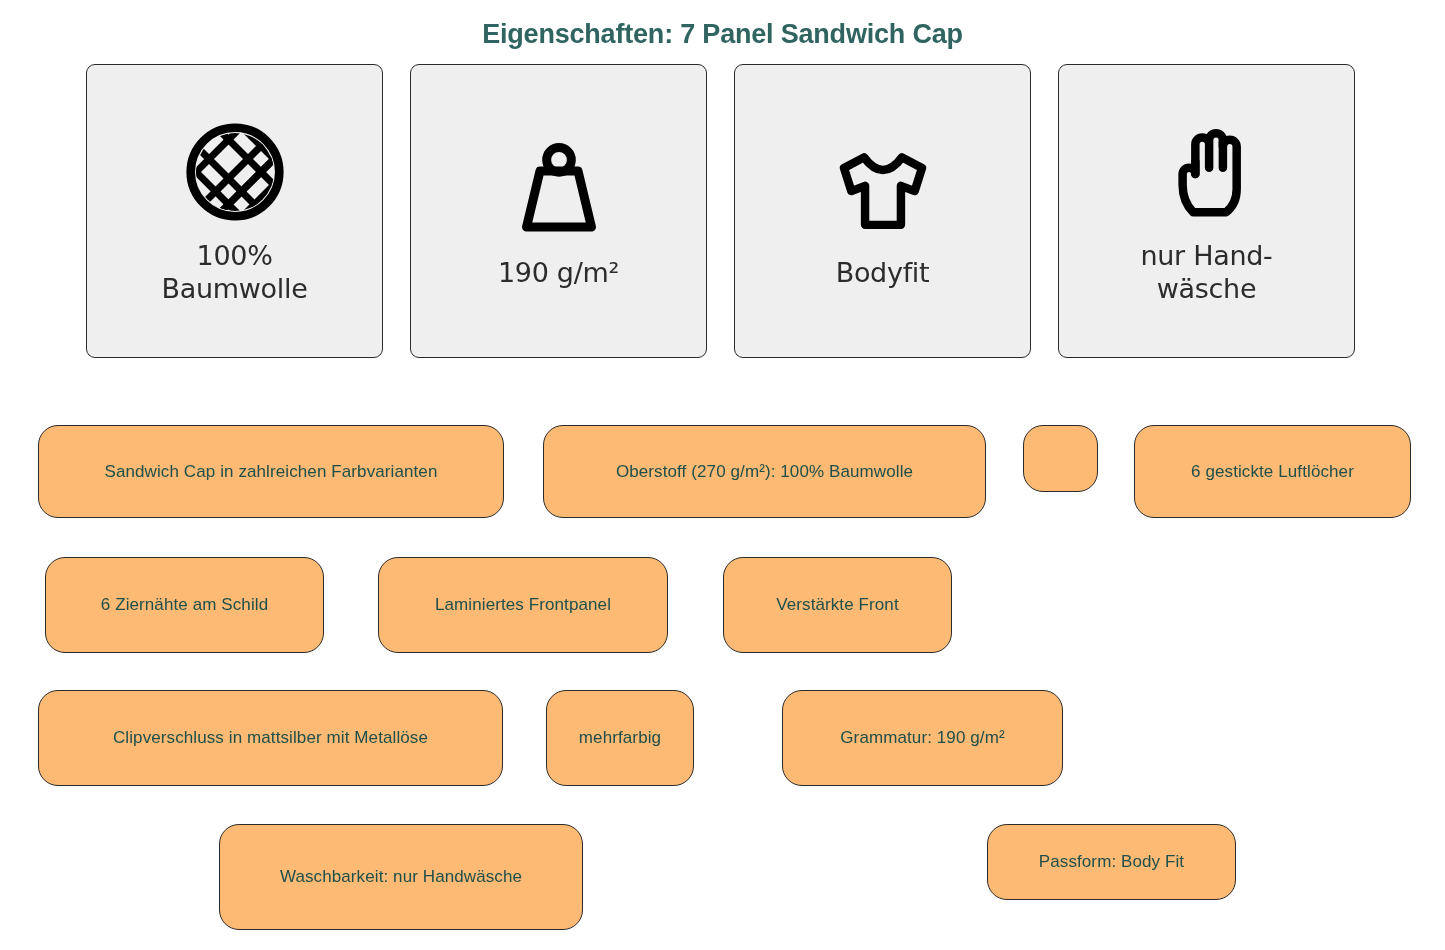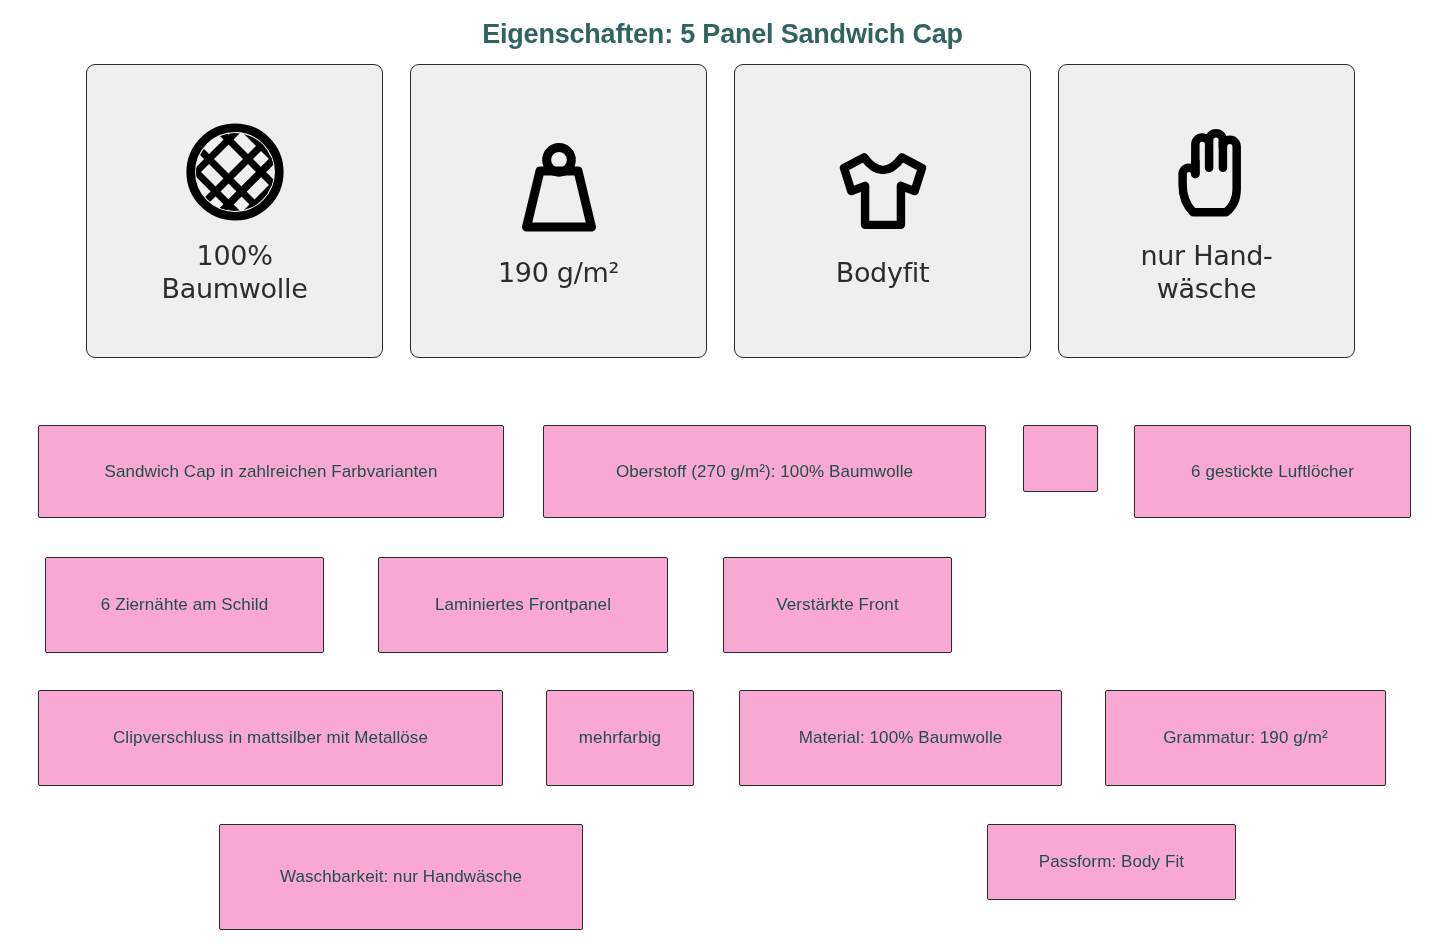--- a/index.html
+++ b/index.html
@@ -73,23 +73,23 @@
     white-space: pre-line;
   }
 
   
   .tag-row {
     position: absolute;
     display: flex;
     align-items: flex-start;
   }
   .tag {
-    background: #f9a8d4;
+    background: #fdba74;
     border: 1.5px solid #2b2b2b;
-    border-radius: 2px;
+    border-radius: 20px;
     display: flex;
     align-items: center;
     justify-content: center;
     color: #1f4f4a;
     font-size: 17px;
     line-height: 22px;
     letter-spacing: 0.1px;
     text-align: center;
     padding: 0 16px;
     font-family: "Liberation Sans", sans-serif;
@@ -129,21 +129,21 @@
   #row4 { top: 824px; left: 219px; }
   #row4 .t1 { width: 364px; height: 106px; }
   #row4 .spacer-a { width: 404px; }
   #row4 .t2 { width: 249px; height: 76px; }
 </style>
 </head>
 <body>
 
 <div class="page">
 
-  <div class="page-title">Eigenschaften: 5 Panel Sandwich Cap</div>
+  <div class="page-title">Eigenschaften: 7 Panel Sandwich Cap</div>
 
   <div class="icon-row">
 
     <div class="icon-card">
       <div class="icon-art">
         <svg width="108" height="108" viewBox="0 0 100 100" aria-hidden="true">
           <defs>
             <clipPath id="clipCircle">
                 <circle cx="50" cy="50" r="36"></circle>
               </clipPath>
@@ -222,21 +222,20 @@
     <div class="spacer-b"></div>
     <div class="tag t3">Verstärkte Front</div>
     <div class="spacer-c"></div>
   </div>
 
   <div class="tag-row" id="row3">
     <div class="tag t1">Clipverschluss in mattsilber mit Metallöse</div>
     <div class="spacer-a"></div>
     <div class="tag t2">mehrfarbig</div>
     <div class="spacer-b"></div>
-    <div class="tag t3">Material: 100% Baumwolle</div>
     <div class="spacer-c"></div>
     <div class="tag t4">Grammatur: 190 g/m²</div>
   </div>
 
   <div class="tag-row" id="row4">
     <div class="tag t1">Waschbarkeit: nur Handwäsche</div>
     <div class="spacer-a"></div>
     <div class="tag t2">Passform: Body Fit</div>
   </div>
 

